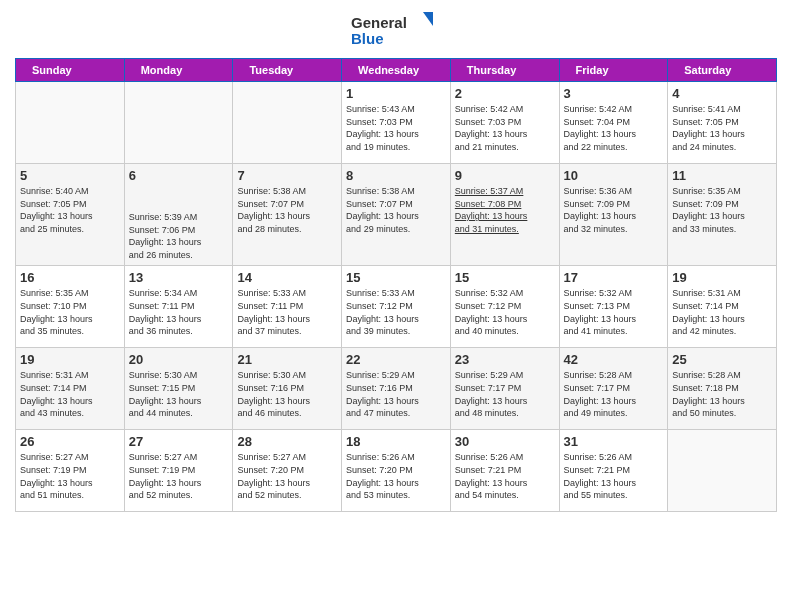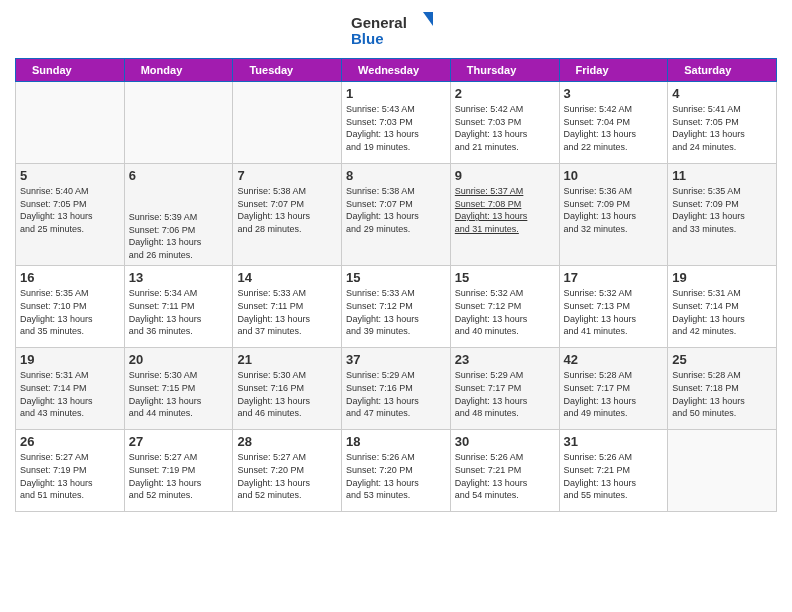--- a/index.html
+++ b/index.html
@@ -262,21 +262,21 @@
 and 44 minutes.</div>
           </td>
           <td>
             <span class="day-number">21</span>
             <div class="day-info" style="white-space: pre-line;">Sunrise: 5:30 AM
 Sunset: 7:16 PM
 Daylight: 13 hours
 and 46 minutes.</div>
           </td>
           <td>
-            <span class="day-number">37</span>
+            <span class="day-number">22</span>
             <div class="day-info" style="white-space: pre-line;">Sunrise: 5:29 AM
 Sunset: 7:16 PM
 Daylight: 13 hours
 and 47 minutes.</div>
           </td>
           <td>
             <span class="day-number">23</span>
             <div class="day-info" style="white-space: pre-line;">Sunrise: 5:29 AM
 Sunset: 7:17 PM
 Daylight: 13 hours

